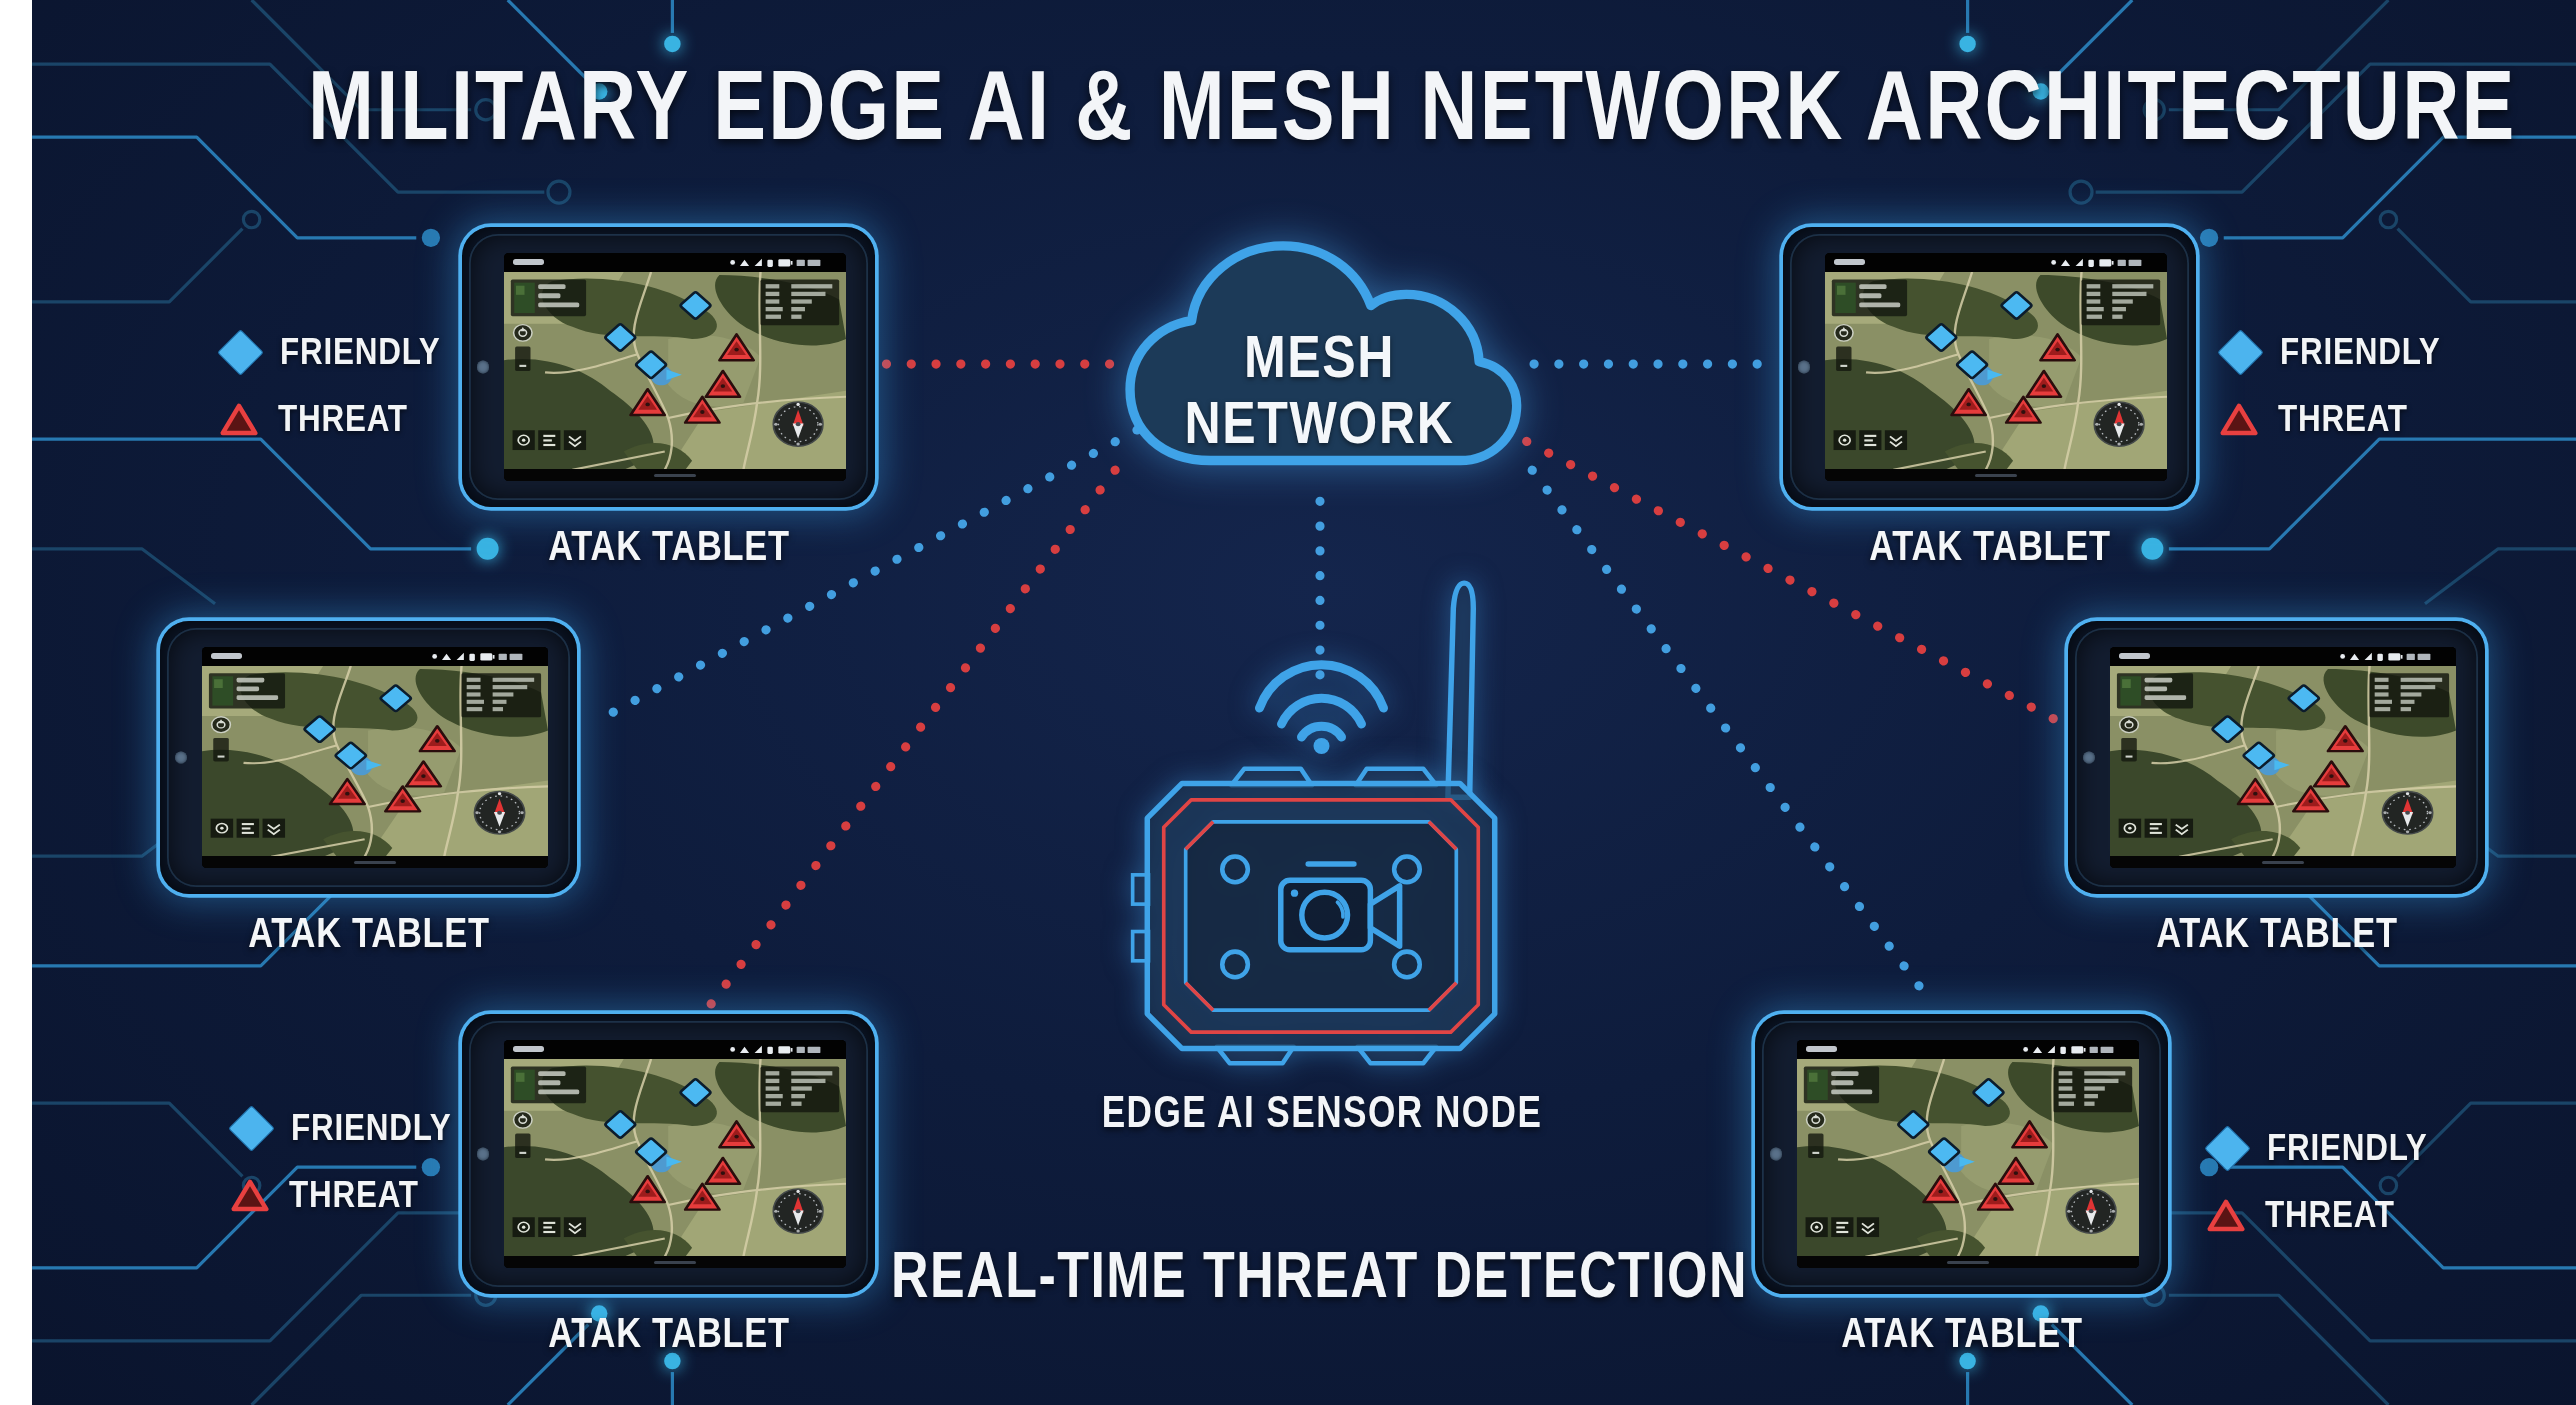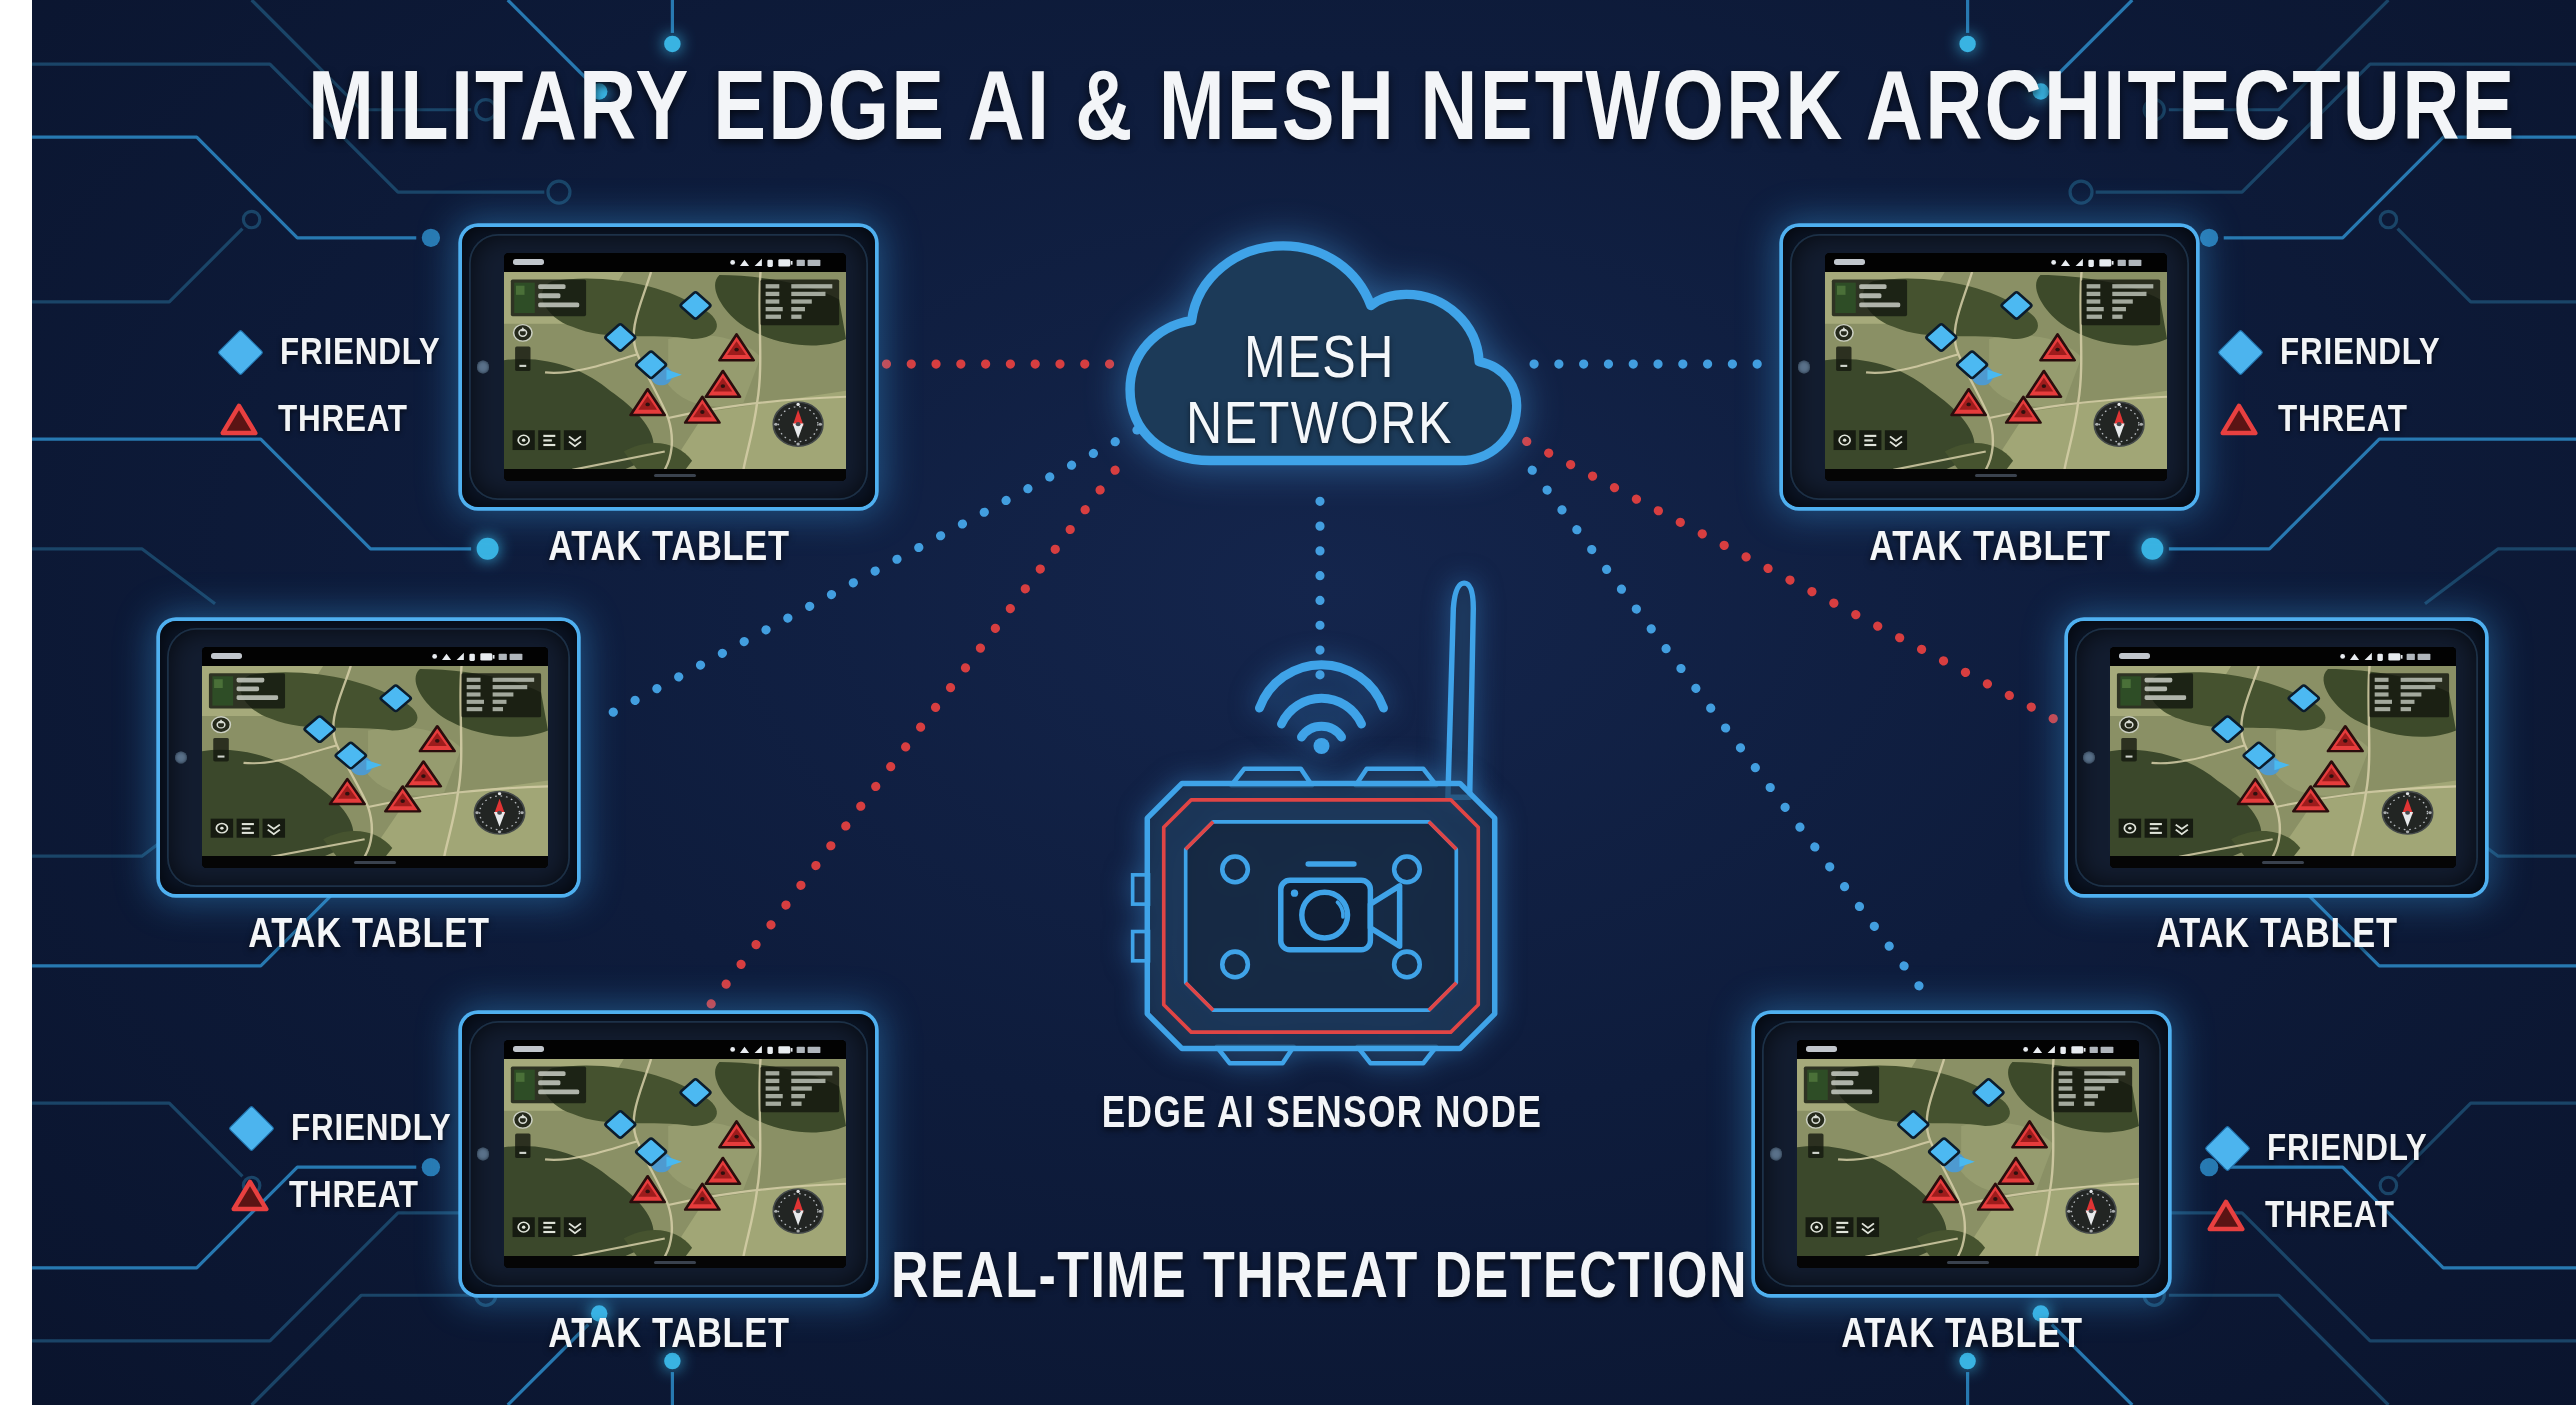--- a/index.html
+++ b/index.html
@@ -27,36 +27,36 @@
     font-size:99px;font-weight:800;color:#f3f5f8;letter-spacing:2.7px;
     text-shadow:0 3.7px 9.1px rgba(0,0,0,.65)}
   .caption{top:1237px;left:0;width:2576px;text-align:center;z-index:4;
     font-size:65px;font-weight:800;color:#f3f5f8;letter-spacing:1.8px;
     text-shadow:0 2.7px 7.3px rgba(0,0,0,.6)}
 
   
   .cloud{left:1068px;top:216px;width:439px;height:280px;z-index:2}
   .cloud svg{filter:drop-shadow(0 0 20px rgba(80,180,255,.45))}
   .cloud-label{position:absolute;left:0;top:108px;width:100%;text-align:center;
-    color:#f4f7fa;font-size:59px;font-weight:400;line-height:1.12;letter-spacing:1.8px;
+    color:#f4f7fa;font-size:59px;font-weight:700;line-height:1.12;letter-spacing:1.8px;
     text-shadow:0 1.8px 5.5px rgba(0,0,0,.5)}
   .cloud-label span{display:block;transform:scaleX(.85)}
 
   
   .sensor{left:1079px;top:560px;width:421px;height:585px;z-index:2}
   .sensor svg{filter:drop-shadow(0 0 12.8px rgba(70,170,245,.5))}
   .wifi{position:absolute;left:130px;top:84px;width:161px;height:110px}
   .antenna{position:absolute;left:326px;top:14.6px;width:49px;height:225px}
   .device{position:absolute;left:18.3px;top:205px;width:384px;height:302px}
   .sensor-label{position:absolute;top:527px;left:50%;transform:translateX(-50%) scaleX(.8);
     font-size:44px;font-weight:800;color:#f3f5f8;letter-spacing:1.8px;white-space:nowrap;
     text-shadow:0 2.7px 7.3px rgba(0,0,0,.6)}
 
   
-  .tablet{position:absolute;z-index:3;border-radius:16px;background:#0c1628;
+  .tablet{position:absolute;z-index:3;border-radius:29px;background:#0c1628;
     box-shadow:0 0 0 3.7px #4fb0f0, 0 0 37px 7.3px rgba(64,170,245,.38), inset 0 0 22px rgba(0,0,0,.8)}
   .bezel{position:absolute;inset:7.3px;border-radius:29px;background:#131d30;
     box-shadow:inset 0 0 0 1.8px rgba(90,160,220,.22), inset 0 0 27.4px rgba(0,0,0,.75)}
   .cam{position:absolute;left:14.6px;top:50%;transform:translateY(-50%);
     width:12.8px;height:12.8px;border-radius:50%;background:#5a718a;
     box-shadow:inset 0 0 3.7px #22303f}
   .screen{position:absolute;left:42px;right:29px;top:25.6px;bottom:25.6px;border-radius:4.6px;
     background:#000;overflow:hidden;display:flex;flex-direction:column}
   .sb{height:19px;background:#020202;display:flex;align-items:center;
     justify-content:space-between;padding:0 9.1px;flex:0 0 auto}

